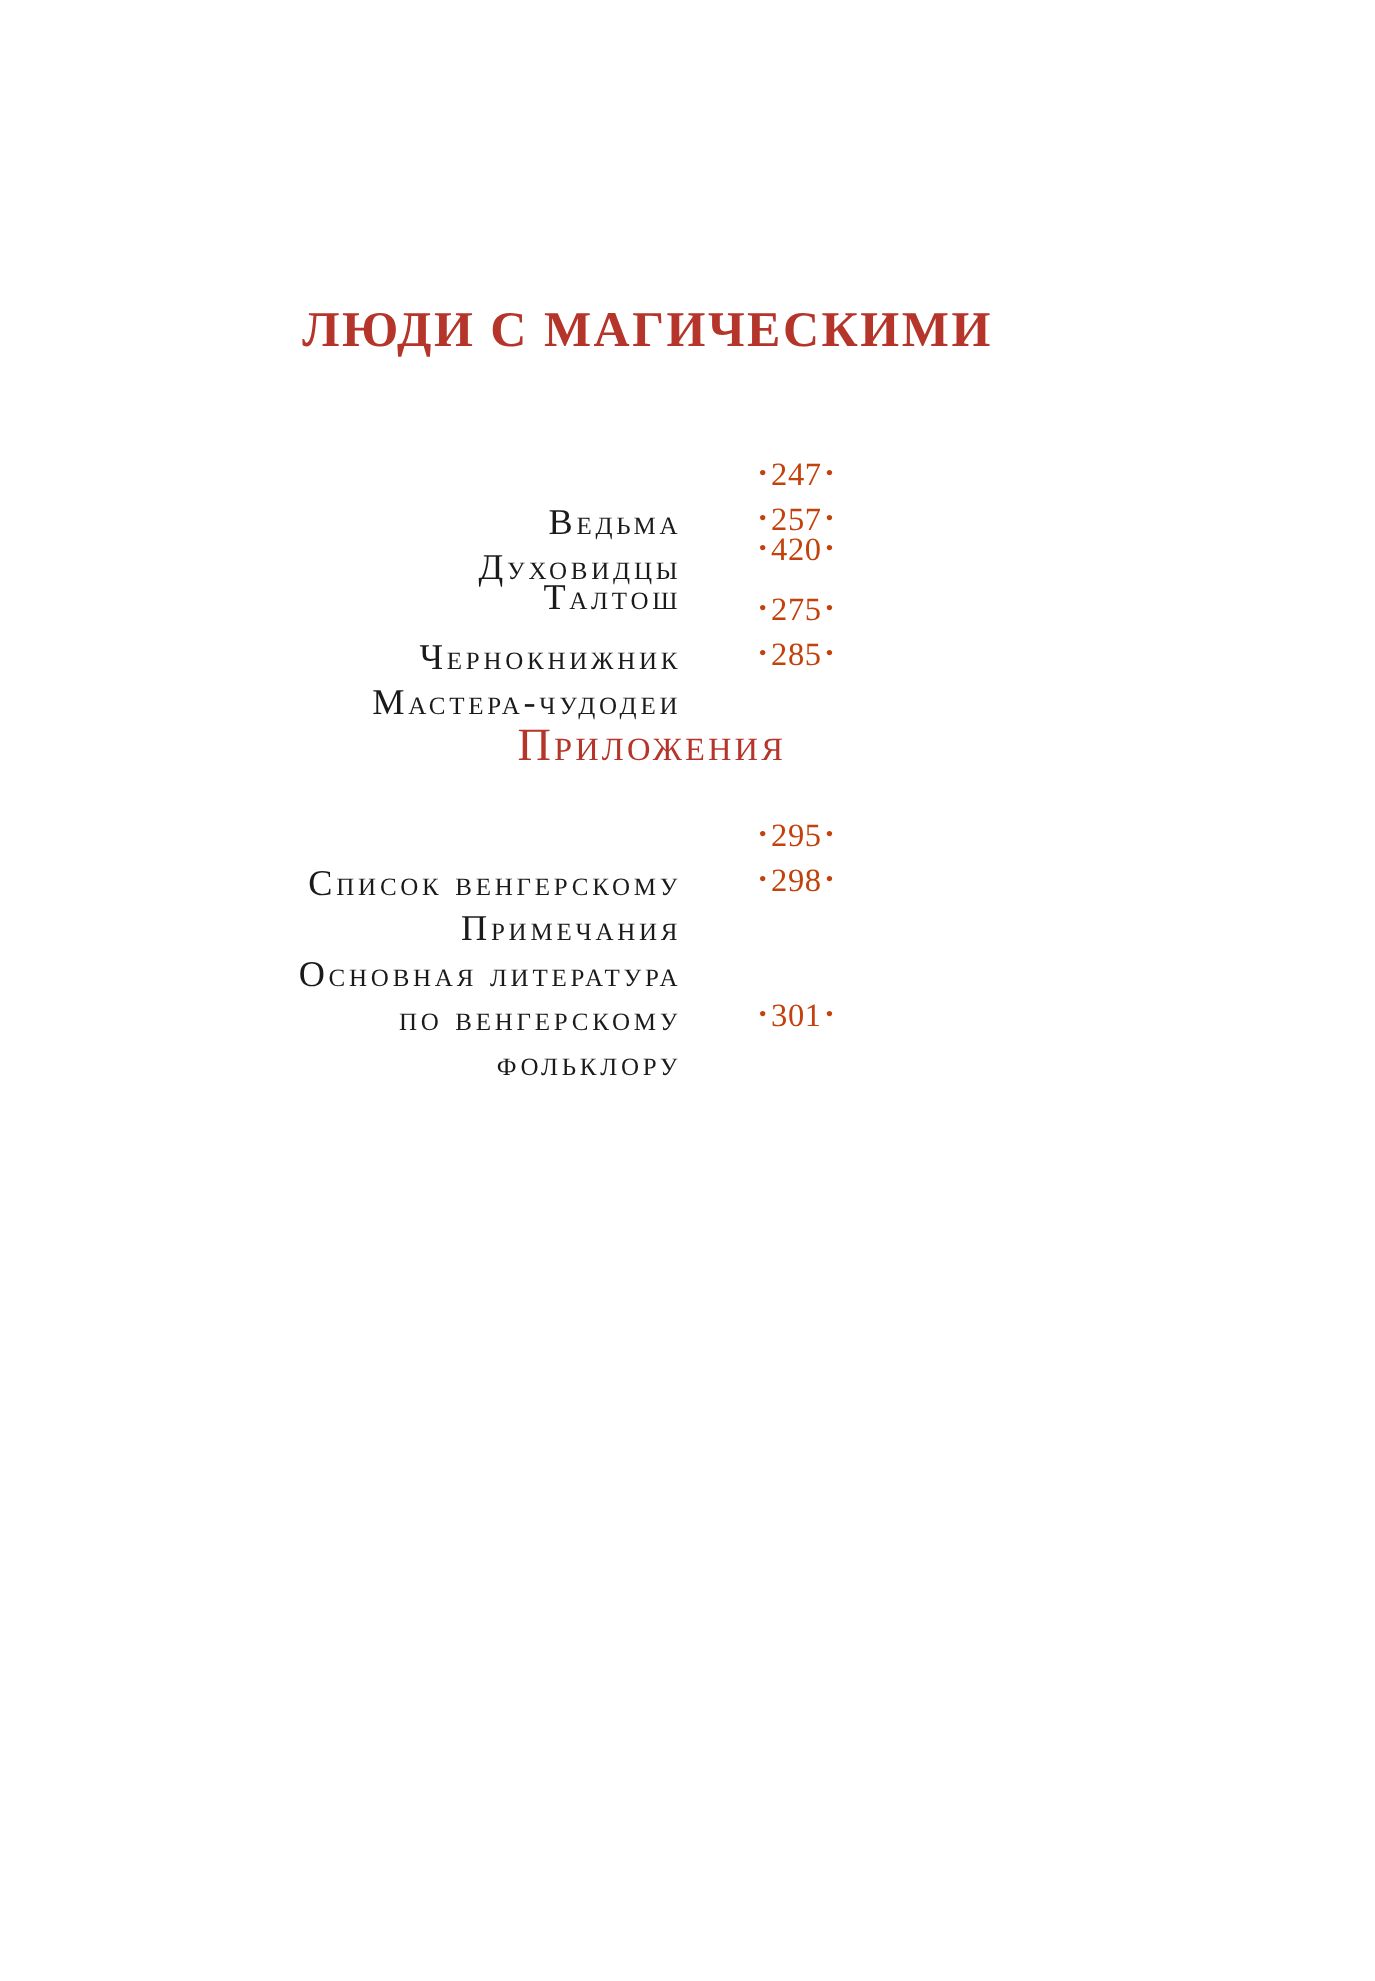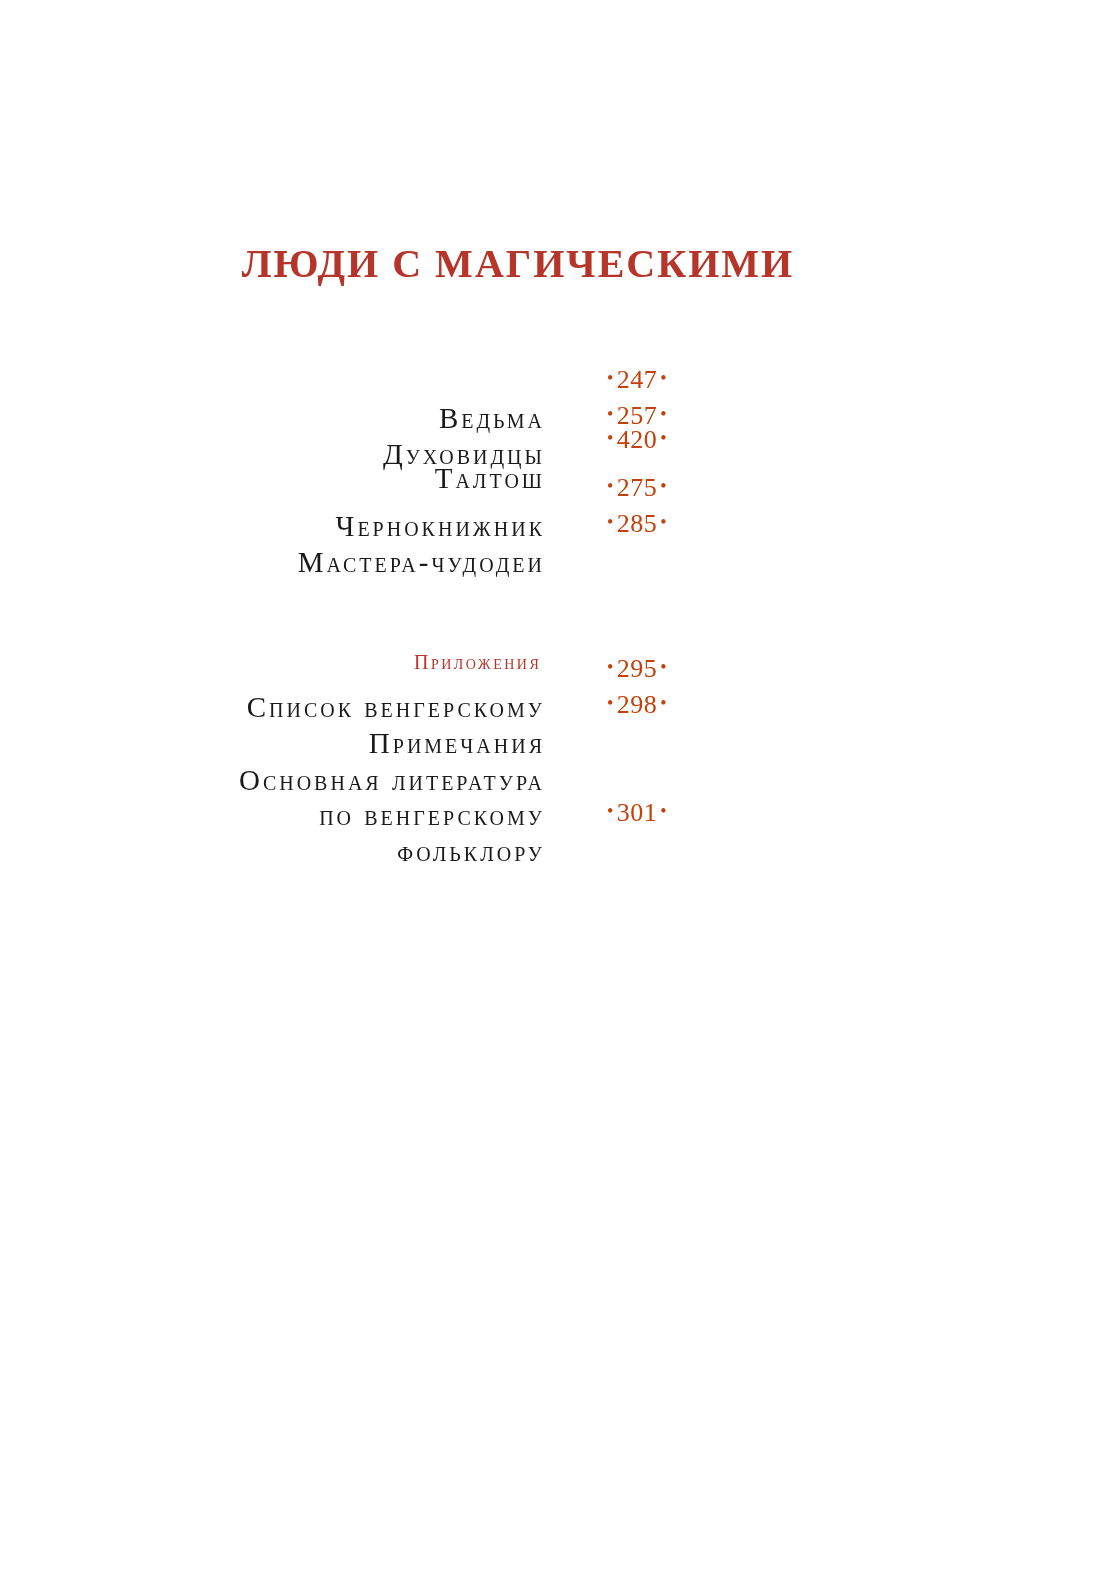--- a/index.html
+++ b/index.html
@@ -69,25 +69,25 @@
       letter-spacing: 0.5px;
     }
     .toc-page .dot {
       font-size: 18px;
       vertical-align: 4px;
       padding: 0 3px;
     }
     .subsection-title {
       position: absolute;
       left: 414px;
-      top: 644px;
+      top: 579px;
       white-space: nowrap;
       font-family: "Liberation Serif", "DejaVu Serif", serif;
       font-variant: small-caps;
-      font-size: 20px;
+      font-size: 37px;
       letter-spacing: 2.5px;
       line-height: 36px;
       color: #b5352a;
     }
   </style>
 </head>
 <body>
 
 <div class="page">
 

